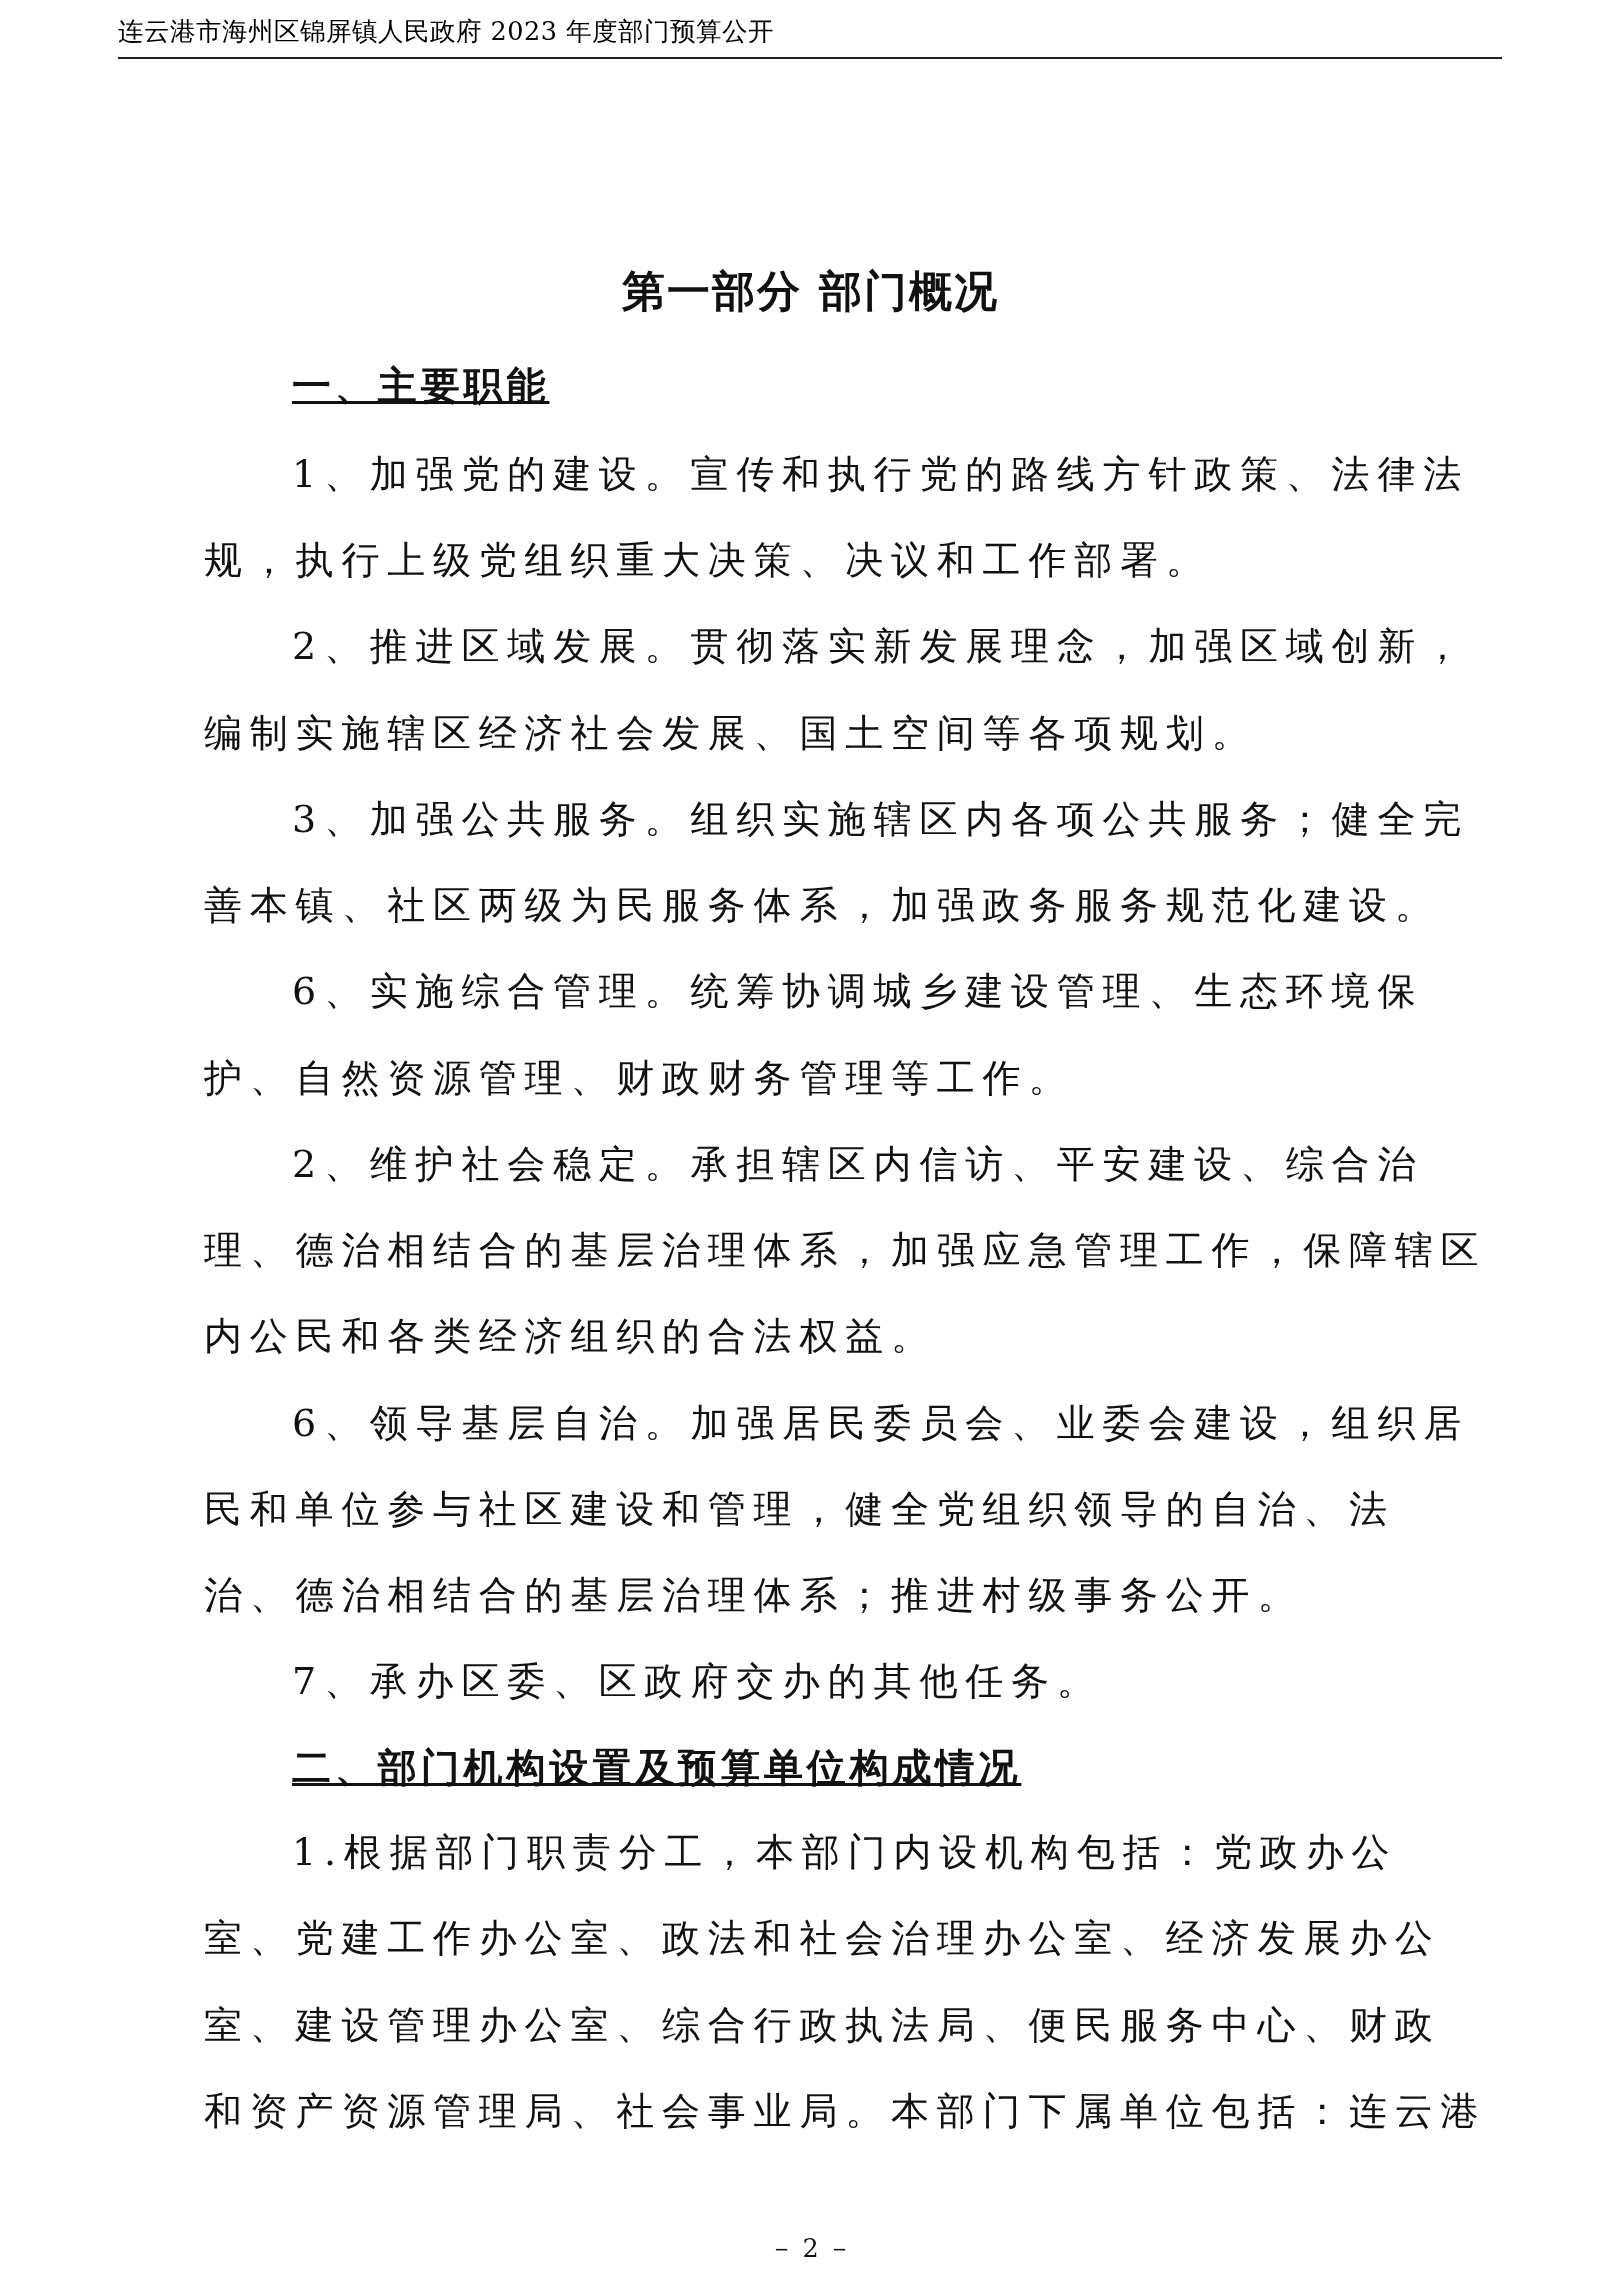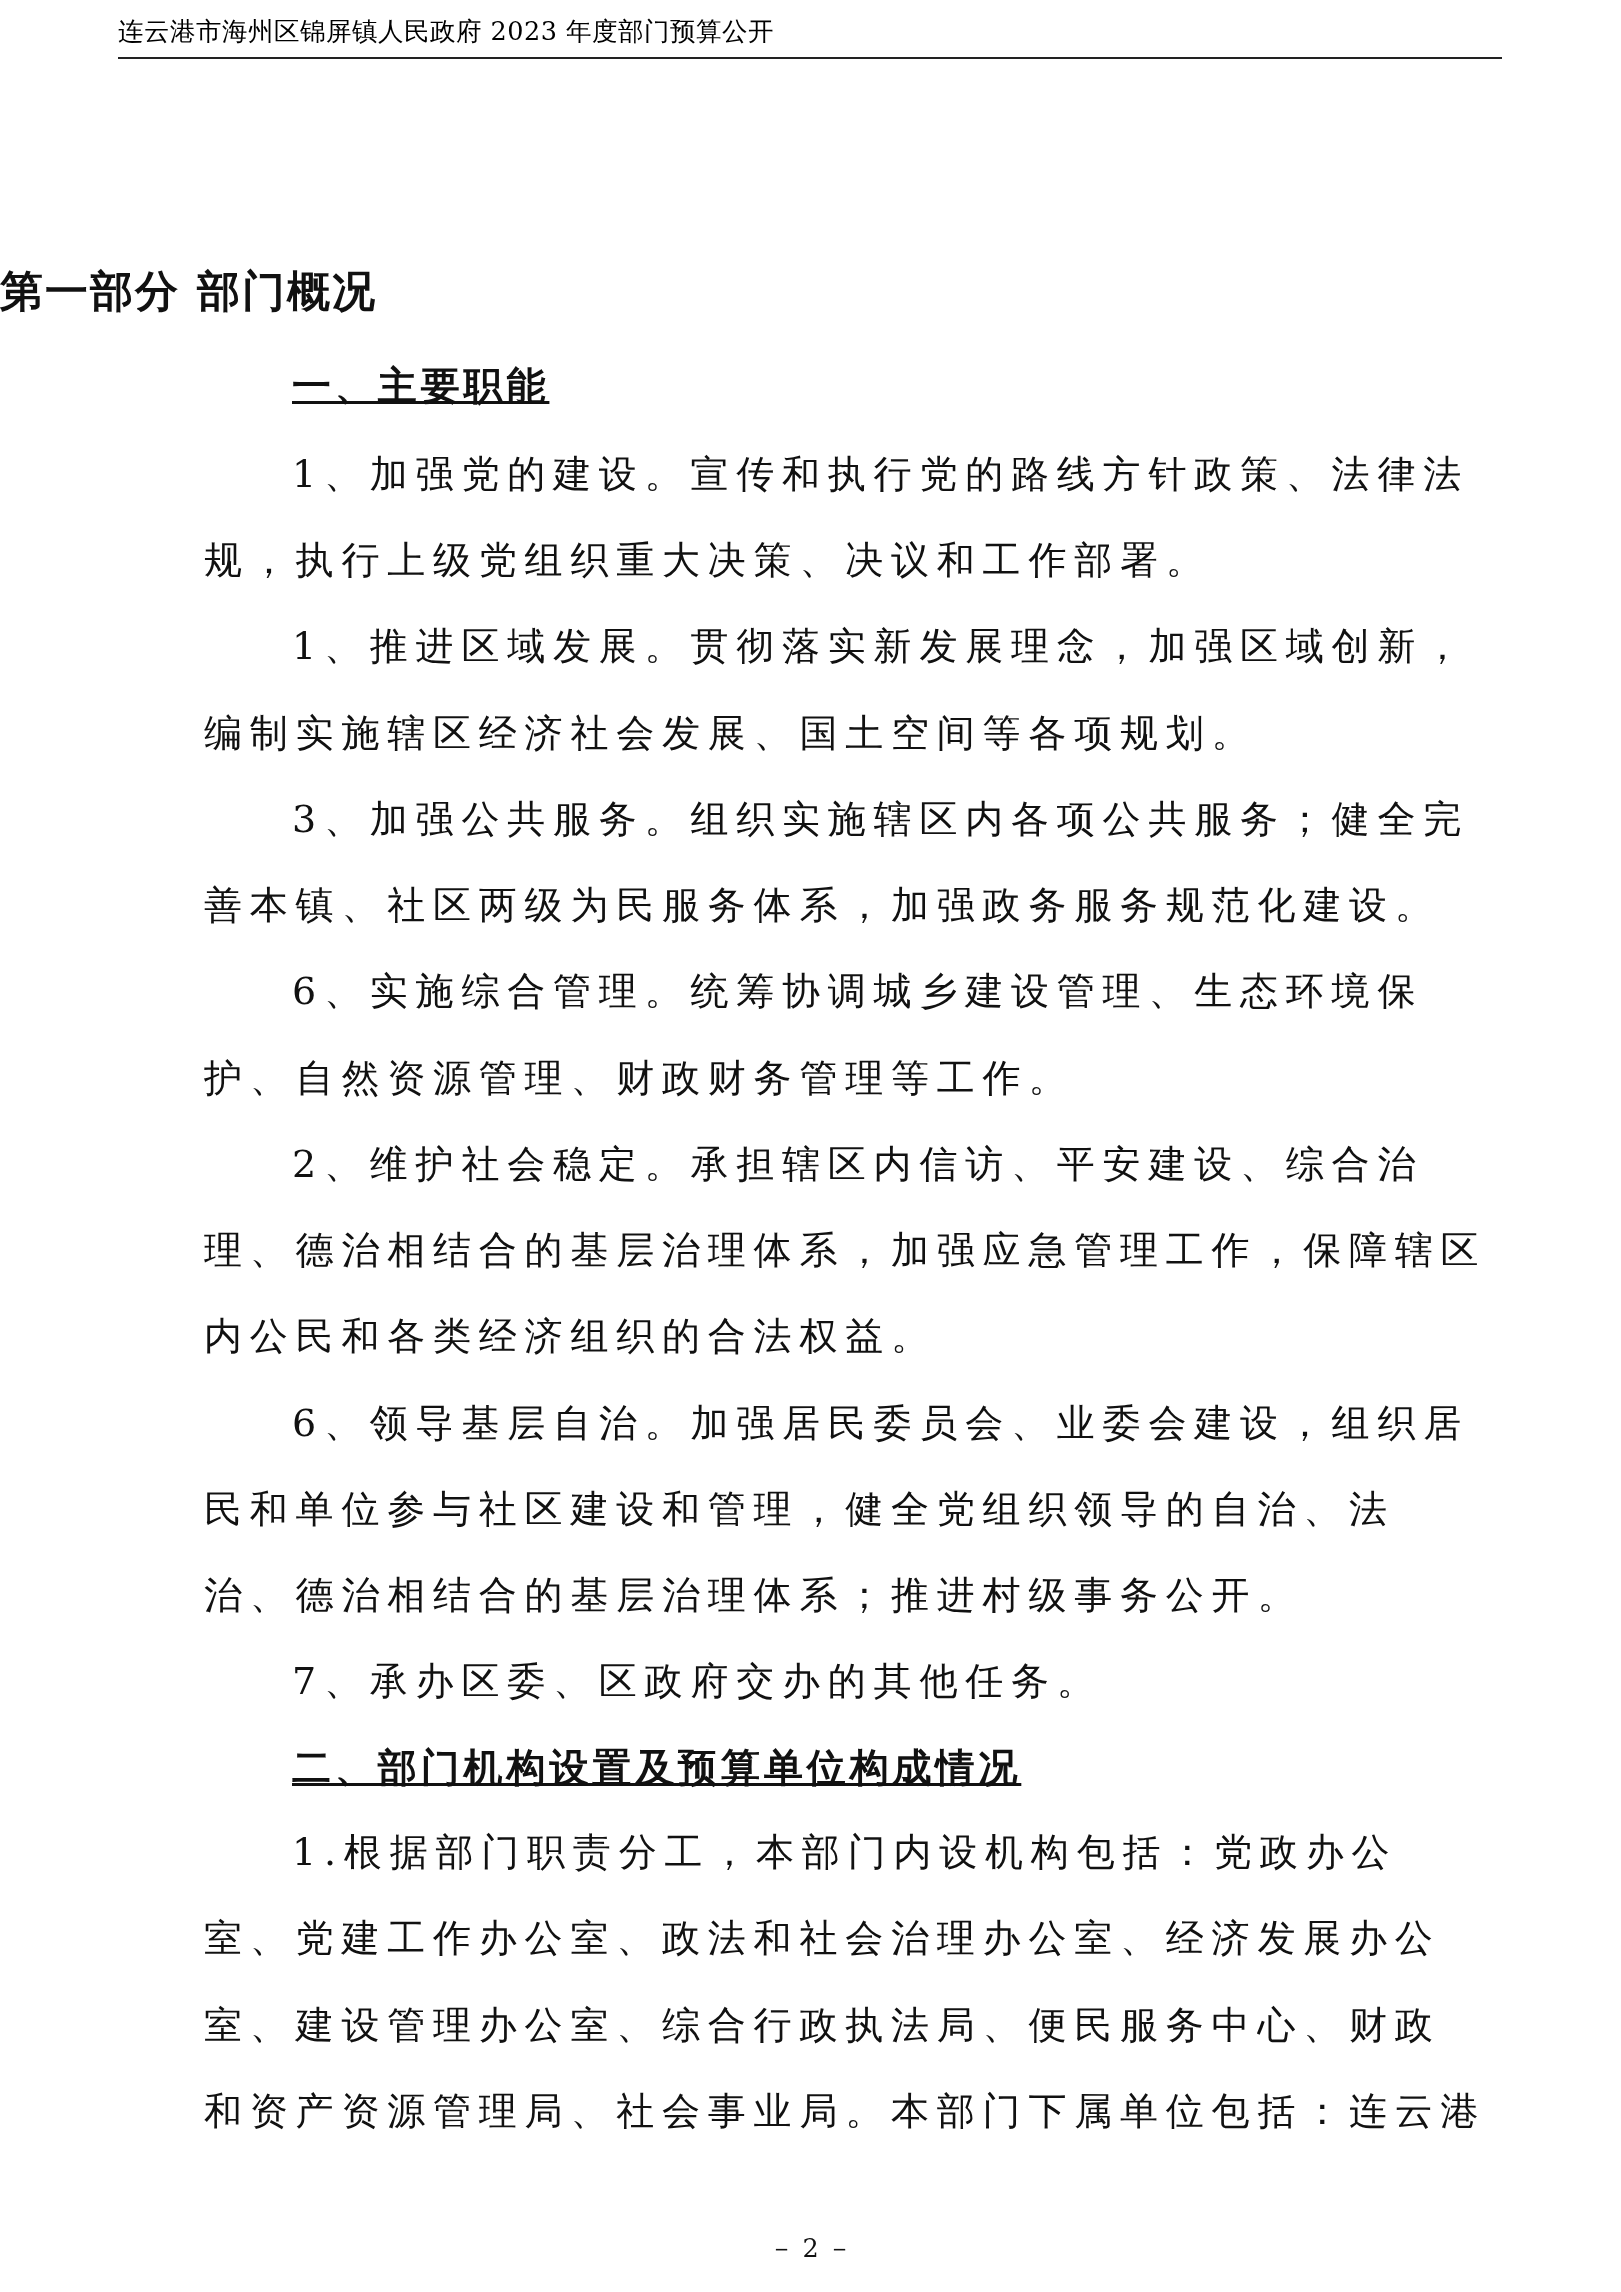--- a/index.html
+++ b/index.html
@@ -1,39 +1,39 @@
 <!DOCTYPE html>
 <html><head>
 <meta charset="utf-8">
 <style>
   html, body { margin:0; padding:0; background:#ffffff; }
   body { width:1621px; height:2293px; position:relative; overflow:hidden;
          font-family:"DejaVu Serif","Liberation Serif",serif; color:#111; }
   .header { position:absolute; left:118px; top:13.7px; font-size:25.5px; letter-spacing:0.5px; color:#000000; }
   .header-rule { position:absolute; left:118px; top:57px; width:1384px; height:0; border-top:2px solid #222; }
-  .title { position:absolute; left:0; width:1621px; top:263px; text-align:left; font-size:43px; font-weight:bold; letter-spacing:2px; }
+  .title { position:absolute; left:0; width:1621px; top:263px; text-align:center; font-size:43px; font-weight:bold; letter-spacing:2px; }
   .h2 { position:absolute; left:292px; font-size:39px; font-weight:bold; letter-spacing:3.9px;text-decoration:underline; }
   .line { position:absolute; font-size:38px; letter-spacing:7.8px; white-space:nowrap; }
   .full { left:204px; }
   .page-num { position:absolute; left:0; width:1621px; top:2231px; text-align:center; font-size:25.5px; }
 </style>
 </head>
 <body>
 
 <div class="header">连云港市海州区锦屏镇人民政府 2023 年度部门预算公开</div>
 <div class="header-rule"></div>
 
 <div class="title">第一部分  部门概况</div>
 
 <div class="h2" style="top:359px">一、主要职能</div>
 
 <div class="line" style="left:292px;top:449px">1、加强党的建设。宣传和执行党的路线方针政策、法律法</div>
 <div class="line full" style="top:535px">规，执行上级党组织重大决策、决议和工作部署。</div>
 
-<div class="line" style="left:292px;top:621px">1、推进区域发展。贯彻落实新发展理念，加强区域创新，</div>
+<div class="line" style="left:292px;top:621px">2、推进区域发展。贯彻落实新发展理念，加强区域创新，</div>
 <div class="line full" style="top:708px">编制实施辖区经济社会发展、国土空间等各项规划。</div>
 
 <div class="line" style="left:292px;top:794px">3、加强公共服务。组织实施辖区内各项公共服务；健全完</div>
 <div class="line full" style="top:880px">善本镇、社区两级为民服务体系，加强政务服务规范化建设。</div>
 
 <div class="line" style="left:292px;top:966px">6、实施综合管理。统筹协调城乡建设管理、生态环境保</div>
 <div class="line full" style="top:1053px">护、自然资源管理、财政财务管理等工作。</div>
 
 <div class="line" style="left:292px;top:1139px">2、维护社会稳定。承担辖区内信访、平安建设、综合治</div>
 <div class="line full" style="top:1225px">理、德治相结合的基层治理体系，加强应急管理工作，保障辖区</div>

